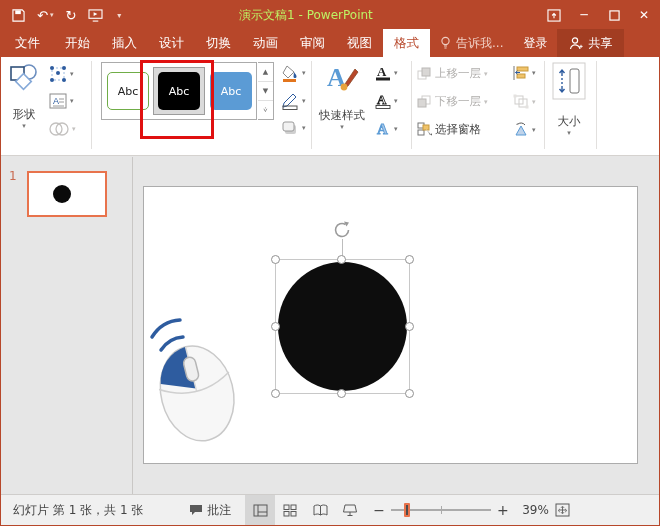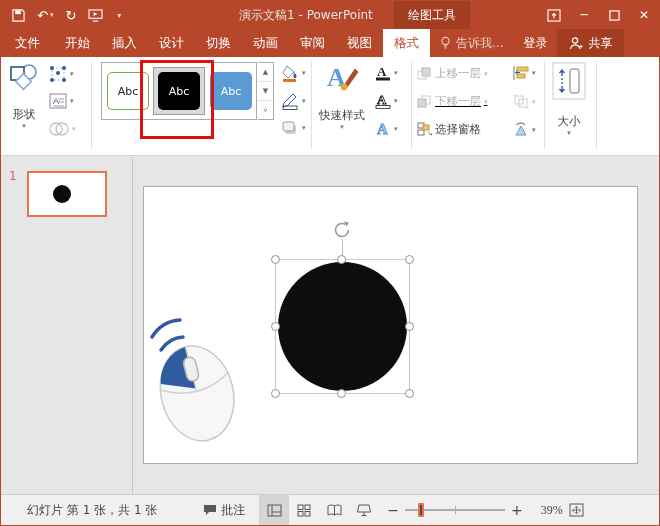--- a/index.html
+++ b/index.html
@@ -9,21 +9,21 @@
 
   
   .titlebar { position:absolute; left:0; top:0; width:100%; height:28px;
               background:#B7472A; display:flex; align-items:center; color:#fff; }
   .qat { display:flex; align-items:center; gap:2px; padding-left:6px; }
   .qat-btn { display:flex; align-items:center; height:24px; padding:0 5px; color:#fff;
              font-size:13px; cursor:default; }
   .qat-btn svg { display:block; }
   .caret { font-size:7px; margin-left:2px; color:#f3d9d0; }
   .title-text { position:absolute; left:50%; transform:translateX(-68%);
-                font-size:12px; color:#e5e5e5; white-space:nowrap; }
+                font-size:12px; color:#bef264; white-space:nowrap; }
   .context-tab { position:absolute; left:393px; top:0; height:28px; padding:0 14px;
                  background:#A23D22; display:flex; align-items:center; font-size:12px; color:#fff; }
   .win-controls { position:absolute; right:0; top:0; height:28px; display:flex; }
   .win-btn { width:30px; height:28px; display:flex; align-items:center; justify-content:center;
              color:#fff; font-size:12px; }
 
   
   .tabrow { position:absolute; left:0; top:28px; width:100%; height:28px; background:#B7472A;
             display:flex; align-items:stretch; color:#fff; }
   .tab { display:flex; align-items:center; padding:0 11px; font-size:12.5px; white-space:nowrap; }
@@ -88,31 +88,31 @@
             border:1px solid #919191; }
   .rot-stem { position:absolute; left:198px; top:52px; width:1px; height:20px; background:#BDBDBD; }
   .rot-handle { position:absolute; left:187px; top:32px; color:#9a9a9a; }
 
   .mouse-art { position:absolute; left:0px; top:112px; }
 
   
   .statusbar { position:absolute; left:0; bottom:0; width:100%; height:31px; background:#F0F0F0;
                border-top:1px solid #CFCDCB; display:flex; align-items:center; color:#444;
                font-size:12px; }
-  .sb-left { padding-left:26px; white-space:nowrap;text-align:right; }
+  .sb-left { padding-left:12px; white-space:nowrap;text-align:right; }
   .sb-item { display:flex; align-items:center; gap:4px; padding:0 10px; height:100%; }
   .viewbtns { display:flex; height:100%; margin-left:4px; }
   .viewbtn { width:30px; height:100%; display:flex; align-items:center; justify-content:center; }
   .viewbtn.pressed { background:#D6D6D6; }
   .zoomctl { display:flex; align-items:center; gap:6px; margin-left:8px; }
   .ztrack { position:relative; width:100px; height:14px; }
   .ztrack .line { position:absolute; left:0; top:6px; width:100%; height:1.5px; background:#ABABAB; }
   .ztrack .tick { position:absolute; left:50px; top:3px; width:1px; height:8px; background:#ABABAB; }
   .ztrack .thumb { position:absolute; left:13px; top:0; width:6px; height:14px; background:#4d4d4d; border-radius:1px; }
-  .zoom-pct { width:34px; text-align:right;font-family:Liberation Serif, serif; }
+  .zoom-pct { width:34px; text-align:right; }
 </style>
 </head>
 <body>
 
 <div class="window">
 
   <div class="titlebar">
     <div class="qat">
       <div class="qat-btn">
         <svg width="13" height="13" viewBox="0 0 14 14">
@@ -132,21 +132,20 @@
             <rect x="1" y="1" width="14" height="9" fill="none" stroke="#fff" stroke-width="1.2"></rect>
             <path d="M6 3.5l4 2-4 2z" fill="#fff"></path>
             <path d="M5 13h6" stroke="#fff" stroke-width="1.2"></path>
           </svg>
       </div>
       <div class="qat-btn">
           <span class="caret" style="font-size:8px">▾</span>
         </div>
     </div>
     <div class="title-text">演示文稿1 - PowerPoint</div>
-    <div class="context-tab">绘图工具</div>
     <div class="win-controls">
       <div class="win-btn">
         <svg width="14" height="13" viewBox="0 0 15 14">
             <rect x="1" y="1" width="13" height="12" fill="none" stroke="#fff" stroke-width="1.2"></rect>
             <path d="M7.5 10V5M5.5 7l2-2 2 2" stroke="#fff" stroke-width="1.2" fill="none"></path>
           </svg>
       </div>
       <div class="win-btn">─</div>
       <div class="win-btn">
         <svg width="11" height="11" viewBox="0 0 12 12">
@@ -309,21 +308,21 @@
     </div>
 
     <div class="iconrow" style="left:416px; top:9px;">
       <svg width="15" height="14" viewBox="0 0 15 14">
           <rect x="1" y="4" width="8" height="8" fill="none" stroke="#cfcdcb"></rect>
           <rect x="5" y="1" width="8" height="8" fill="#d9d7d5" stroke="#bab8b6"></rect>
         </svg>
       <span class="ribbon-txt disabled">上移一层</span>
       <span class="smallcaret" style="color:#c3c1bf">▾</span>
     </div>
-    <div class="iconrow" style="left:416px; top:37px;text-decoration:underline;">
+    <div class="iconrow" style="left:416px; top:37px;">
       <svg width="15" height="14" viewBox="0 0 15 14">
           <rect x="5" y="1" width="8" height="8" fill="none" stroke="#cfcdcb"></rect>
           <rect x="1" y="4" width="8" height="8" fill="#d9d7d5" stroke="#bab8b6"></rect>
         </svg>
       <span class="ribbon-txt disabled">下移一层</span>
       <span class="smallcaret" style="color:#c3c1bf">▾</span>
     </div>
     <div class="iconrow" style="left:416px; top:65px;">
       <svg width="15" height="15" viewBox="0 0 15 15">
           <rect x="1" y="1" width="6" height="5" fill="none" stroke="#777"></rect>

